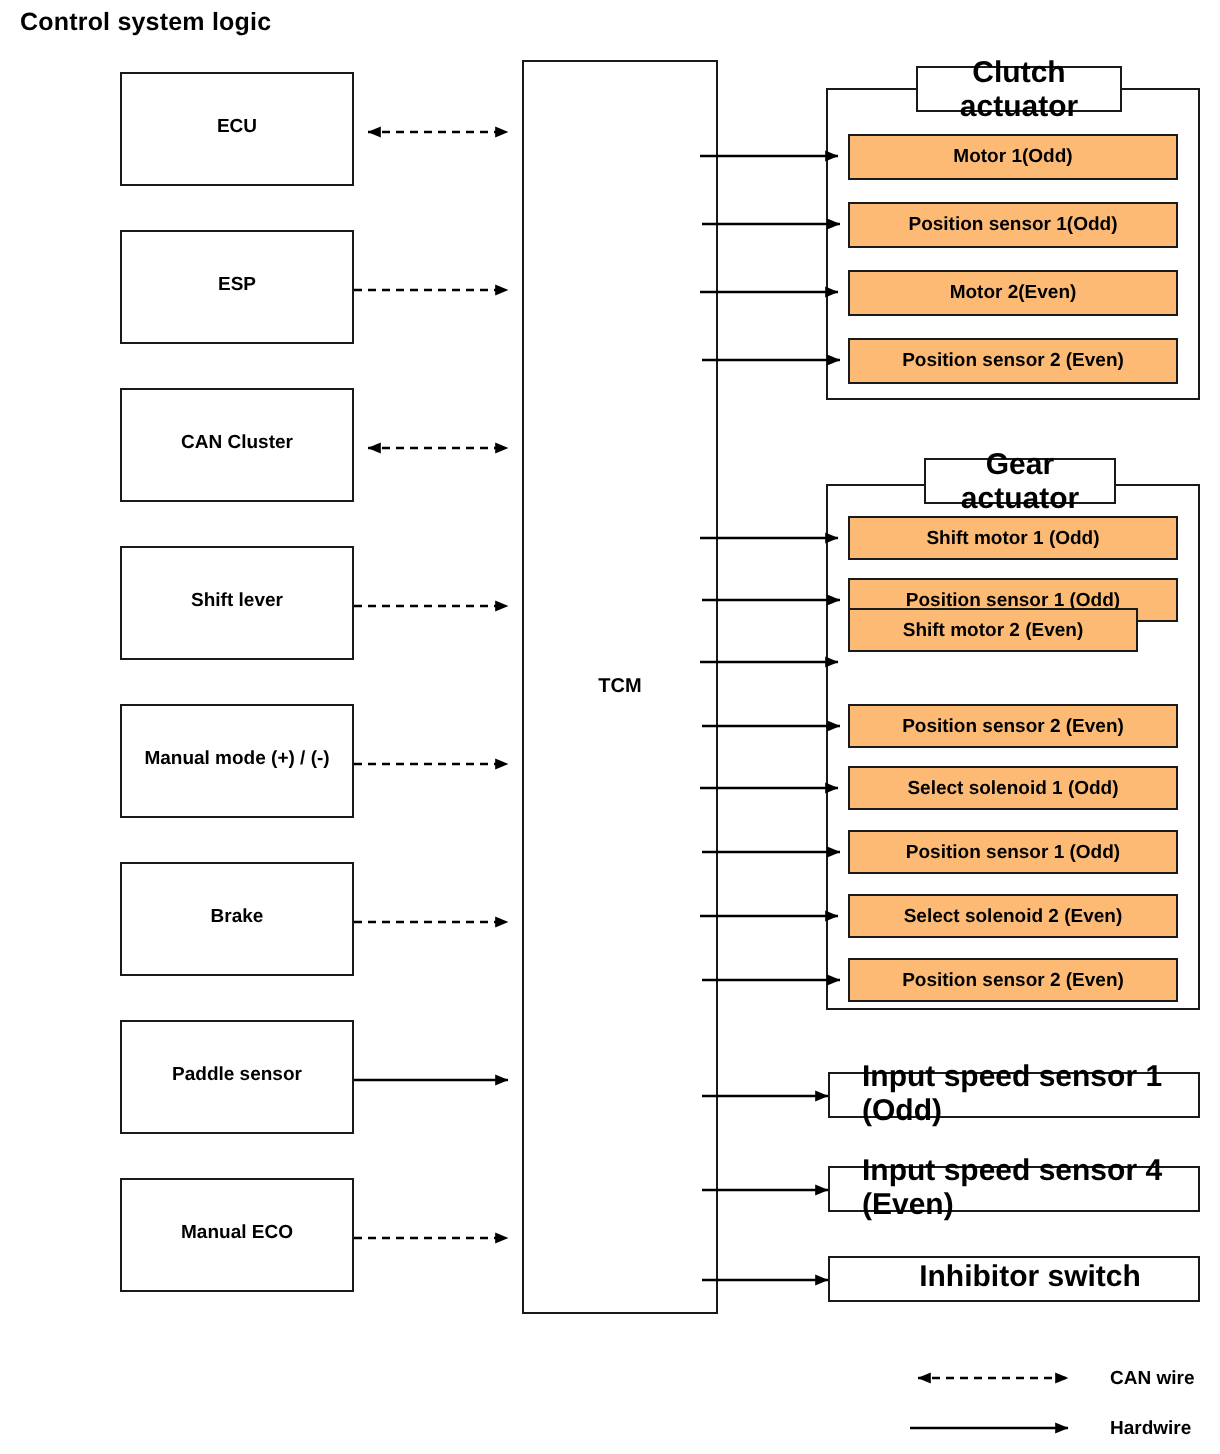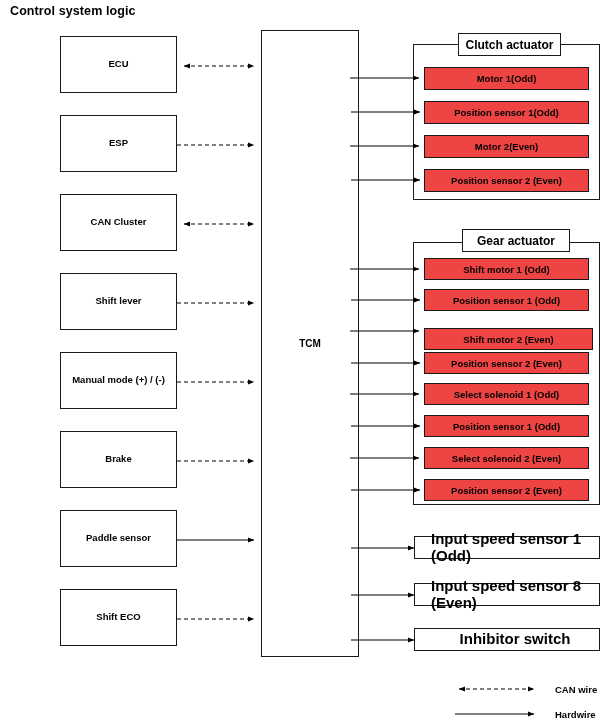--- a/index.html
+++ b/index.html
@@ -72,32 +72,32 @@
     background: transparent;
   }
   .group-title {
     position: absolute;
     box-sizing: border-box;
     border: 1.4px solid #1a1a1a;
     background: #ffffff;
     display: flex;
     align-items: center;
     justify-content: center;
-    font-size: 12px;
+    font-size: 15px;
     font-weight: bold;
     height: 23px;
     z-index: 4;
     text-align: center;
   }
 
   
   .comp-box {
     box-sizing: border-box;
     border: 1.4px solid #1a1a1a;
-    background: #ef4444;
+    background: #fdba74;
     display: flex;
     align-items: center;
     justify-content: center;
     font-size: 9.5px;
     font-weight: bold;
     position: absolute;
     z-index: 3;
   }
 
   
@@ -164,21 +164,21 @@
   <div class="box src-box" style="top:352px;">
       <span>Manual mode (+) / (-)</span>
     </div>
   <div class="box src-box" style="top:431px;">
       <span>Brake</span>
     </div>
   <div class="box src-box" style="top:510px;">
       <span>Paddle sensor</span>
     </div>
   <div class="box src-box" style="top:589px;">
-      <span>Shift ECO</span>
+      <span>Manual ECO</span>
     </div>
 
   <div class="box" id="tcm-box">
     <span>TCM</span>
   </div>
 
   <div class="group-frame" style="left:413px; top:44px; width:187px; height:156px;"></div>
   <div class="group-title" style="left:458px; top:33px; width:103px;">
     <span>Clutch actuator</span>
   </div>
@@ -189,30 +189,30 @@
       <span>Position sensor 1(Odd)</span>
     </div>
   <div class="comp-box" style="left:424px; top:135px; width:165px; height:23px;">
       <span>Motor 2(Even)</span>
     </div>
   <div class="comp-box" style="left:424px; top:169px; width:165px; height:23px;">
       <span>Position sensor 2 (Even)</span>
     </div>
 
   <div class="group-frame" style="left:413px; top:242px; width:187px; height:263px;"></div>
-  <div class="group-title" style="left:462px; top:229px; width:108px;">
+  <div class="group-title" style="left:462px; top:229px; width:96px;">
     <span>Gear actuator</span>
   </div>
   <div class="comp-box" style="left:424px; top:258px; width:165px; height:22px;">
       <span>Shift motor 1 (Odd)</span>
     </div>
   <div class="comp-box" style="left:424px; top:289px; width:165px; height:22px;">
       <span>Position sensor 1 (Odd)</span>
     </div>
-  <div class="comp-box" style="left:424px; top:328px; width:169px; height:22px;">
+  <div class="comp-box" style="left:424px; top:304px; width:145px; height:22px;">
       <span>Shift motor 2 (Even)</span>
     </div>
   <div class="comp-box" style="left:424px; top:352px; width:165px; height:22px;">
       <span>Position sensor 2 (Even)</span>
     </div>
   <div class="comp-box" style="left:424px; top:383px; width:165px; height:22px;">
       <span>Select solenoid 1 (Odd)</span>
     </div>
   <div class="comp-box" style="left:424px; top:415px; width:165px; height:22px;">
       <span>Position sensor 1 (Odd)</span>
@@ -221,21 +221,21 @@
       <span>Select solenoid 2 (Even)</span>
     </div>
   <div class="comp-box" style="left:424px; top:479px; width:165px; height:22px;">
       <span>Position sensor 2 (Even)</span>
     </div>
 
   <div class="box right-box" style="top:536px;">
       <span>Input speed sensor 1 (Odd)</span>
     </div>
   <div class="box right-box" style="top:583px;">
-      <span>Input speed sensor 8 (Even)</span>
+      <span>Input speed sensor 4 (Even)</span>
     </div>
   <div class="box right-box" style="top:628px;">
       <span>Inhibitor switch</span>
     </div>
 
   <svg id="wires" viewBox="0 0 610 727">
     <defs>
       <marker id="ah-r" markerWidth="7" markerHeight="7" refX="6.4" refY="3" orient="auto" markerUnits="userSpaceOnUse">
         <path d="M0,0.3 L6.6,3 L0,5.7 z" fill="#000000"></path>
       </marker>

